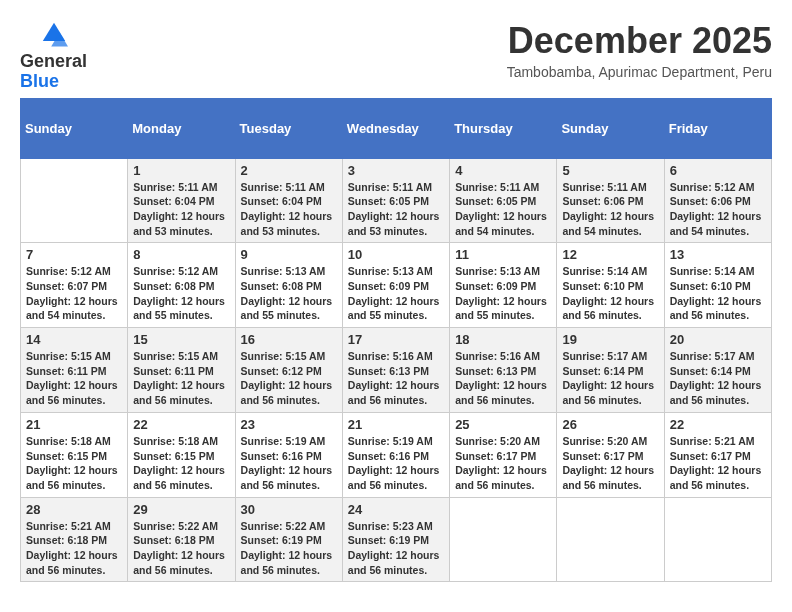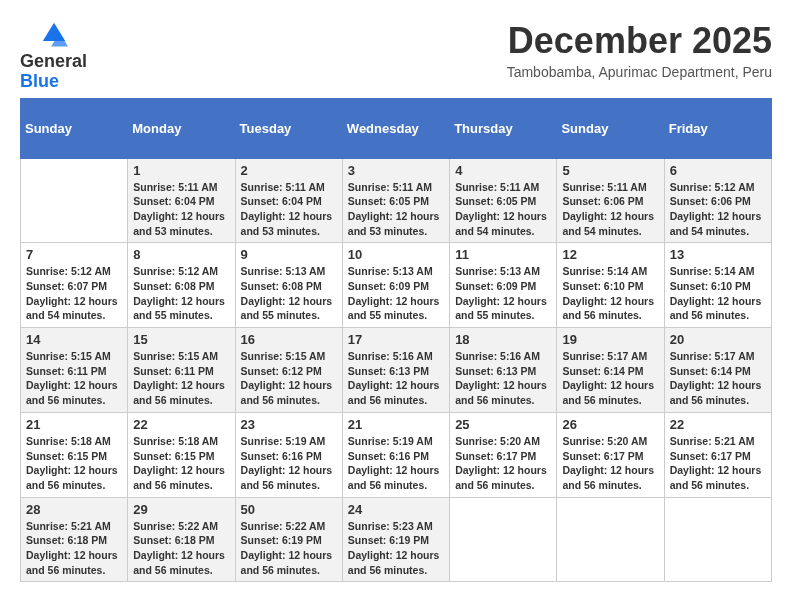--- a/index.html
+++ b/index.html
@@ -246,21 +246,21 @@
       <tr>
         <td>
           <span class="day-number">28</span>
           <div class="day-info">Sunrise: 5:21 AM<br>Sunset: 6:18 PM<br>Daylight: 12 hours and 56 minutes.</div>
         </td>
         <td>
           <span class="day-number">29</span>
           <div class="day-info">Sunrise: 5:22 AM<br>Sunset: 6:18 PM<br>Daylight: 12 hours and 56 minutes.</div>
         </td>
         <td>
-          <span class="day-number">50</span>
+          <span class="day-number">30</span>
           <div class="day-info">Sunrise: 5:22 AM<br>Sunset: 6:19 PM<br>Daylight: 12 hours and 56 minutes.</div>
         </td>
         <td>
           <span class="day-number">24</span>
           <div class="day-info">Sunrise: 5:23 AM<br>Sunset: 6:19 PM<br>Daylight: 12 hours and 56 minutes.</div>
         </td>
         <td class="empty-cell"></td>
         <td class="empty-cell"></td>
         <td class="empty-cell"></td>
       </tr>

